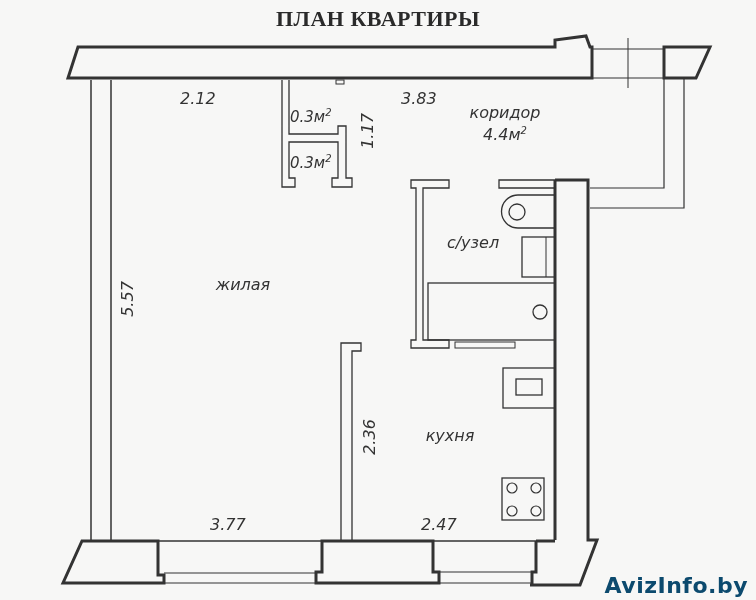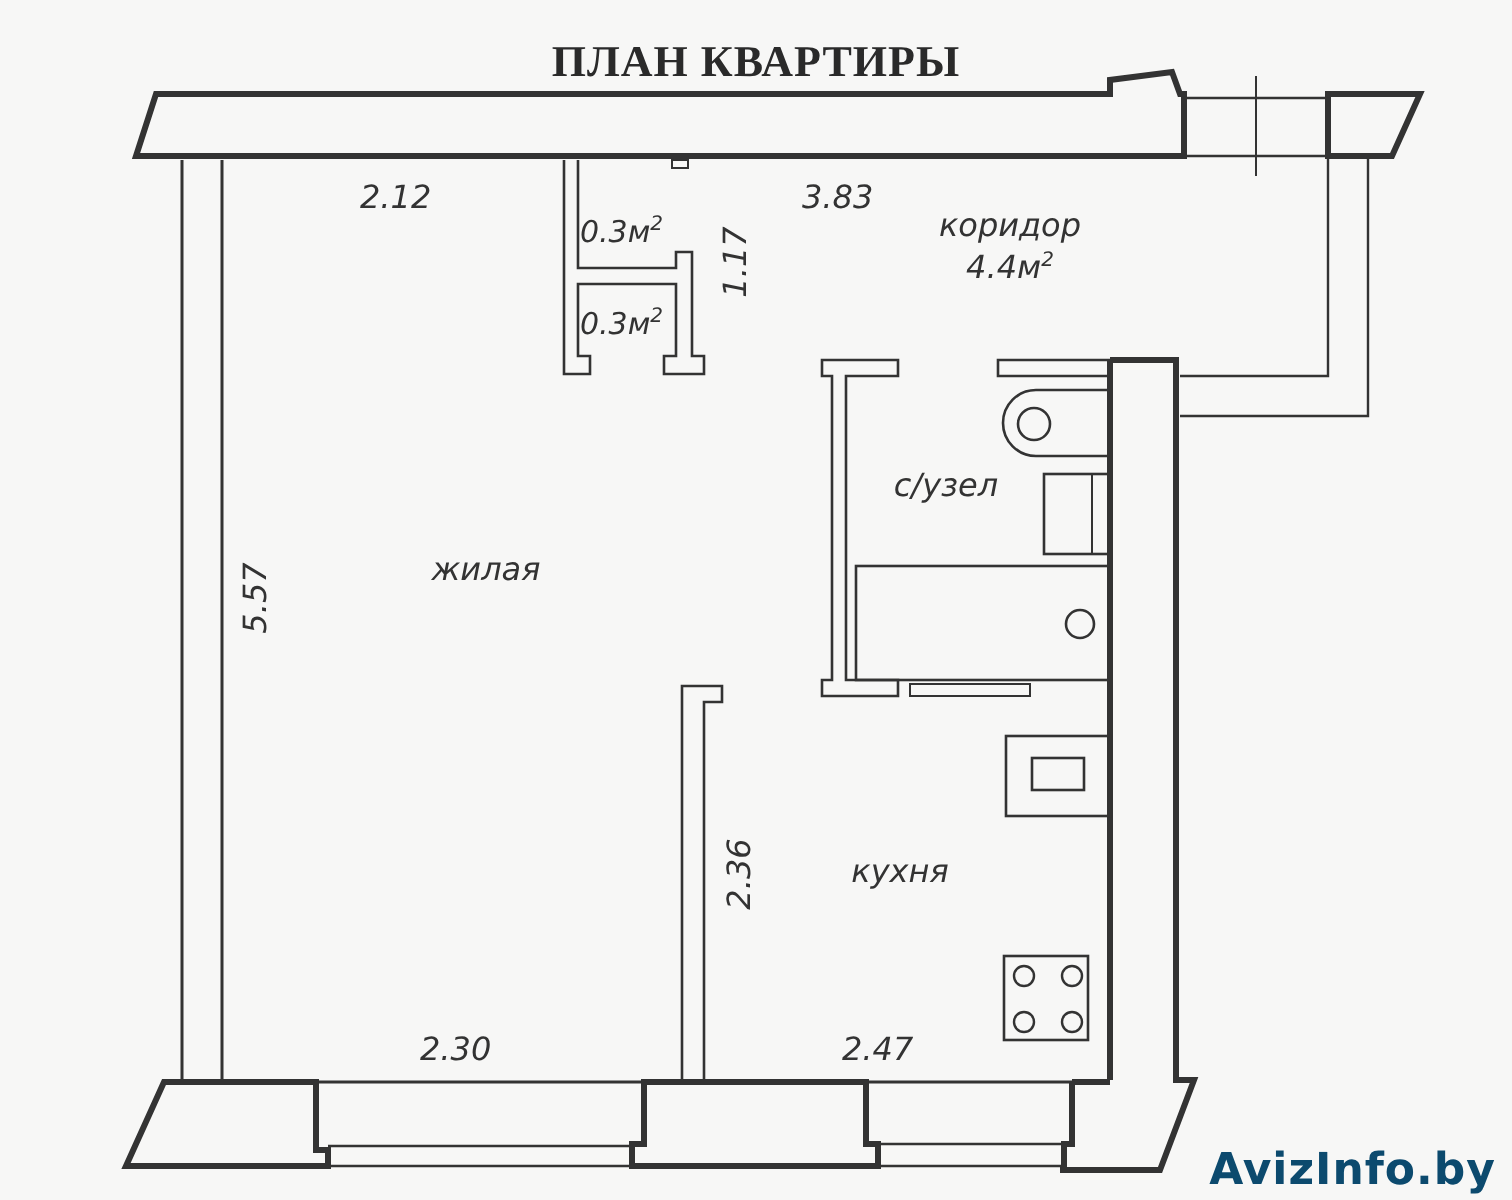--- a/index.html
+++ b/index.html
@@ -1,18 +1,18 @@
 <!DOCTYPE html>
 <html><head>
 <meta charset="utf-8">
 <style>
   html, body { margin:0; padding:0; }
   body { width:756px; height:600px; background:#f7f7f6; position:relative; overflow:hidden; }
   .title { position:absolute; left:0; top:6px; width:756px; text-align:center;
-    font-family:"Liberation Serif", serif; font-weight:bold; font-size:22px; color:#2a2a2a; letter-spacing:0.5px;margin-top:12px; }
+    font-family:"Liberation Serif", serif; font-weight:bold; font-size:22px; color:#2a2a2a; letter-spacing:0.5px; }
   svg.plan { position:absolute; left:0; top:0; }
   .lbl { position:absolute; font-family:"DejaVu Sans", sans-serif; font-style:italic; color:#333; font-size:16px; line-height:18px; white-space:nowrap; }
   .room { text-align:center; }
   .sup { font-size:10px; vertical-align:6px; }
   .vert { transform:rotate(-90deg); transform-origin:center; }
   .wm { position:absolute; right:8px; bottom:2px; font-family:"DejaVu Sans", sans-serif; font-weight:bold; font-size:22px; color:#0c4a6e; letter-spacing:0.5px; }
 </style>
 </head>
 <body>
 
@@ -91,16 +91,16 @@
   <div>кухня</div>
 </div>
 <div class="lbl" style="left:290px;top:104px;font-size:15px;"><span>0.3м</span><span class="sup">2</span></div>
 <div class="lbl" style="left:290px;top:150px;font-size:15px;"><span>0.3м</span><span class="sup">2</span></div>
 
 <div class="lbl" style="left:180px;top:90px;">2.12</div>
 <div class="lbl" style="left:401px;top:90px;">3.83</div>
 <div class="lbl vert" style="left:350px;top:122px;width:36px;text-align:center;">1.17</div>
 <div class="lbl vert" style="left:110px;top:290px;width:36px;text-align:center;">5.57</div>
 <div class="lbl vert" style="left:352px;top:428px;width:36px;text-align:center;">2.36</div>
-<div class="lbl" style="left:210px;top:516px;">2.30</div>
+<div class="lbl" style="left:210px;top:516px;">3.77</div>
 <div class="lbl" style="left:421px;top:516px;">2.47</div>
 
 <div class="wm">AvizInfo.by</div>
 
 </body></html>

